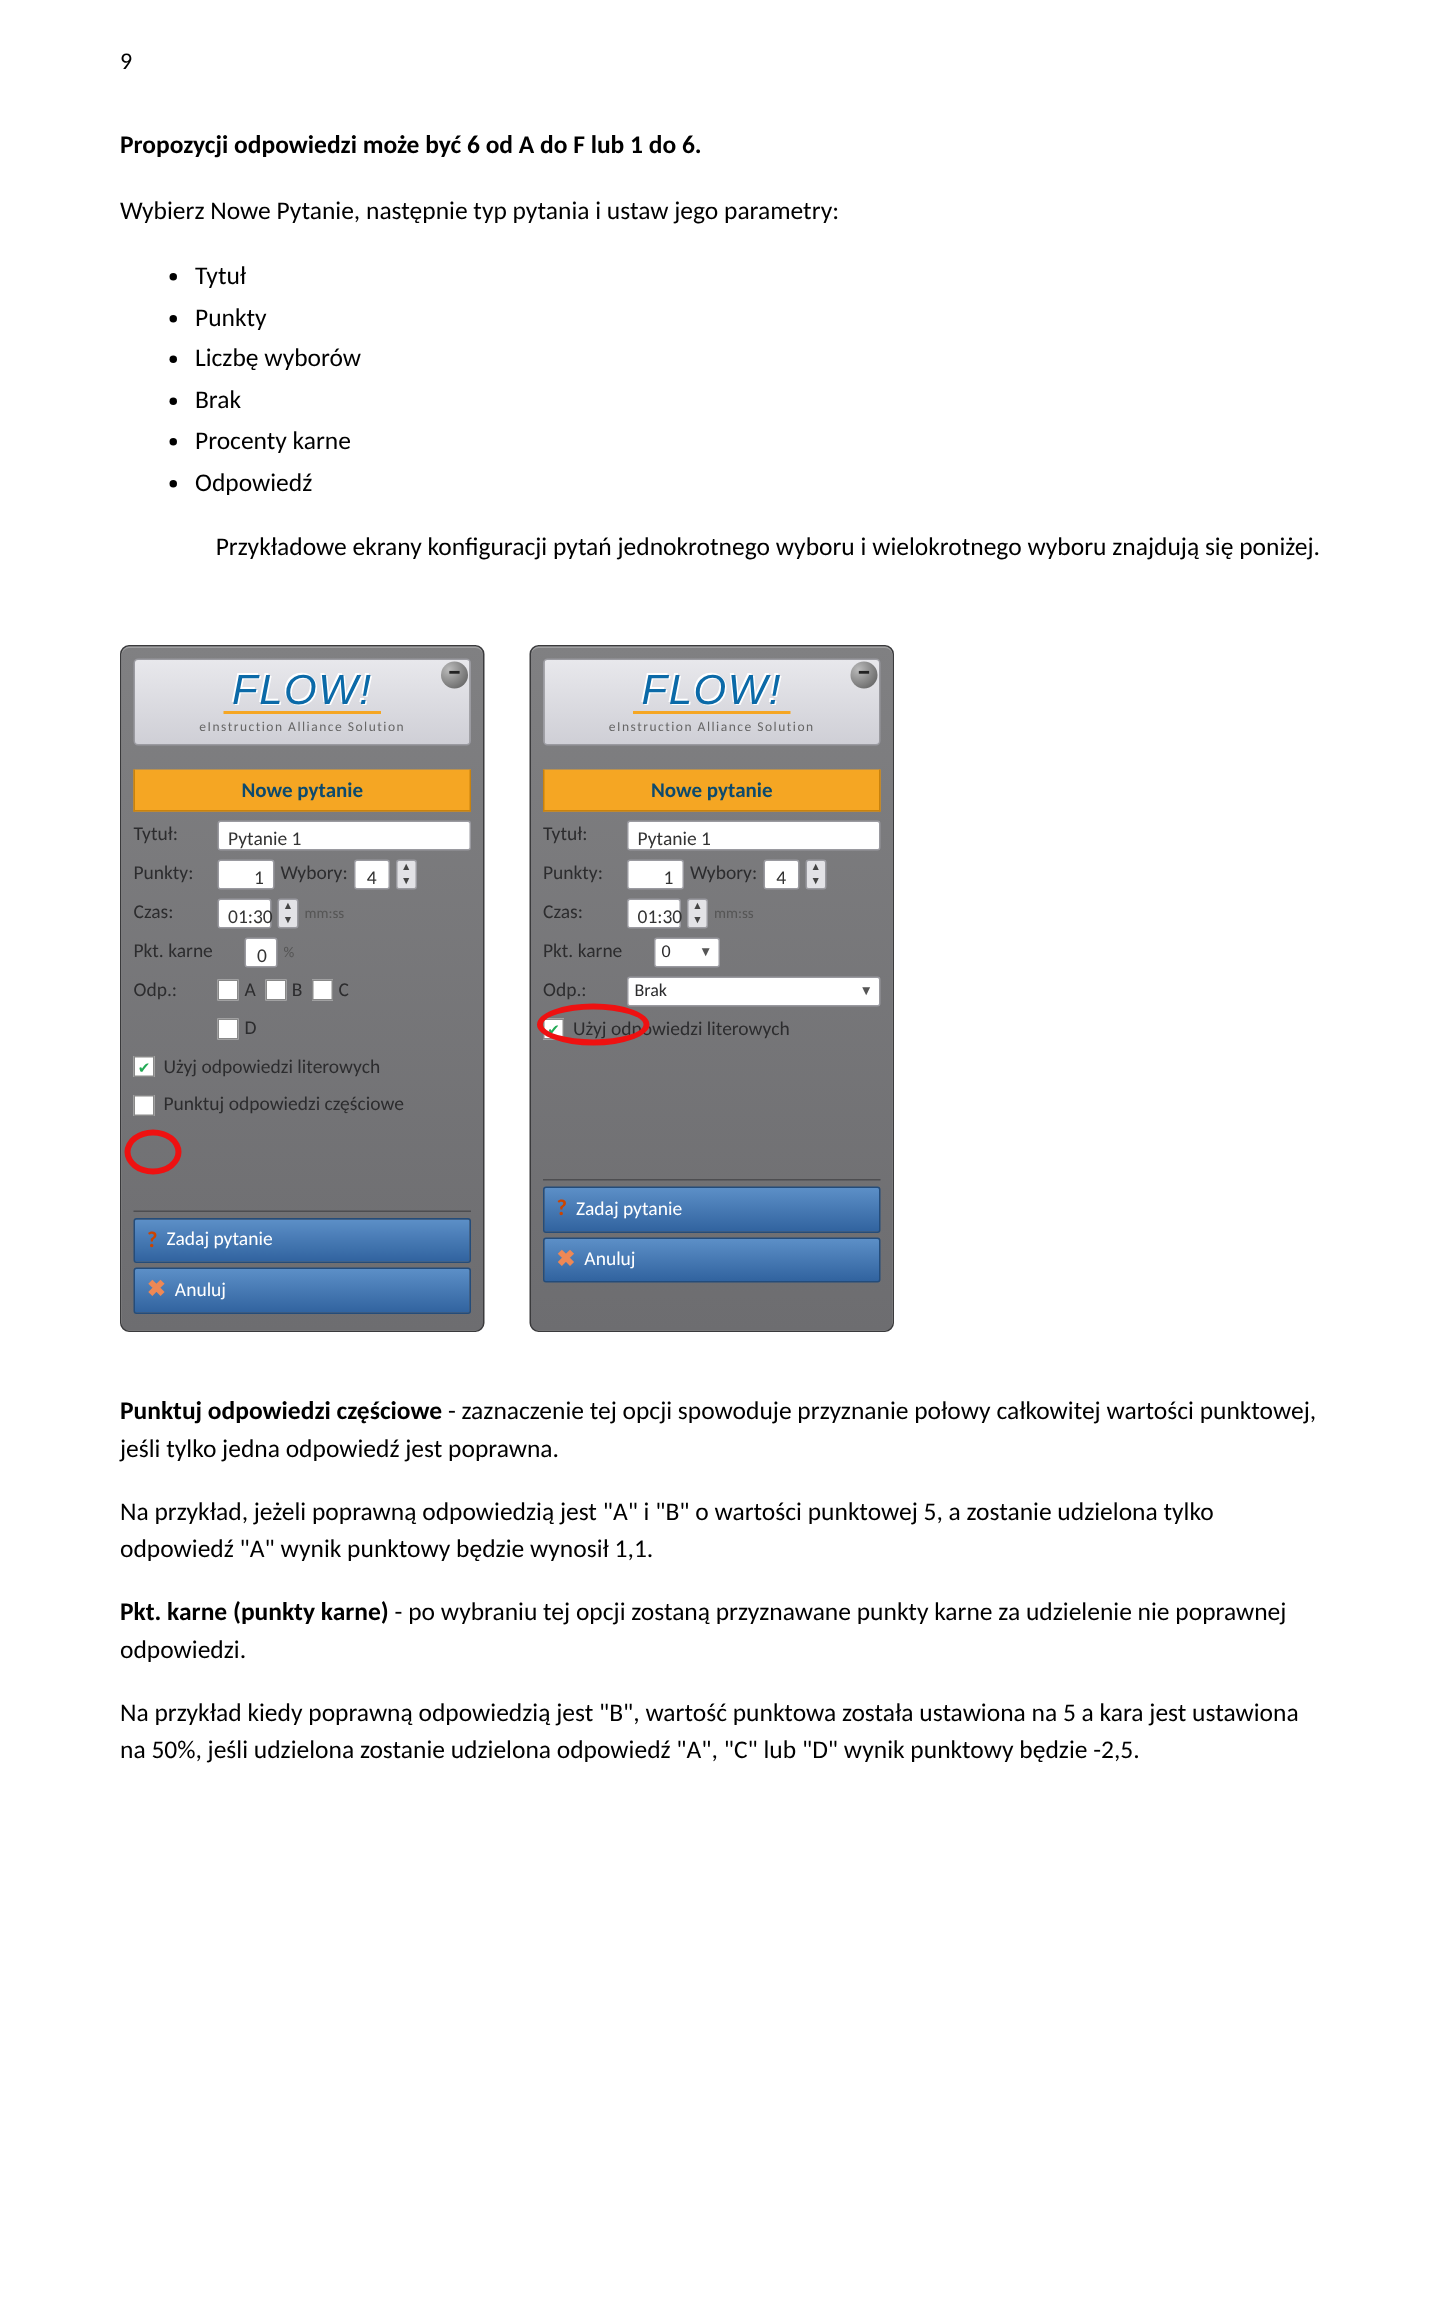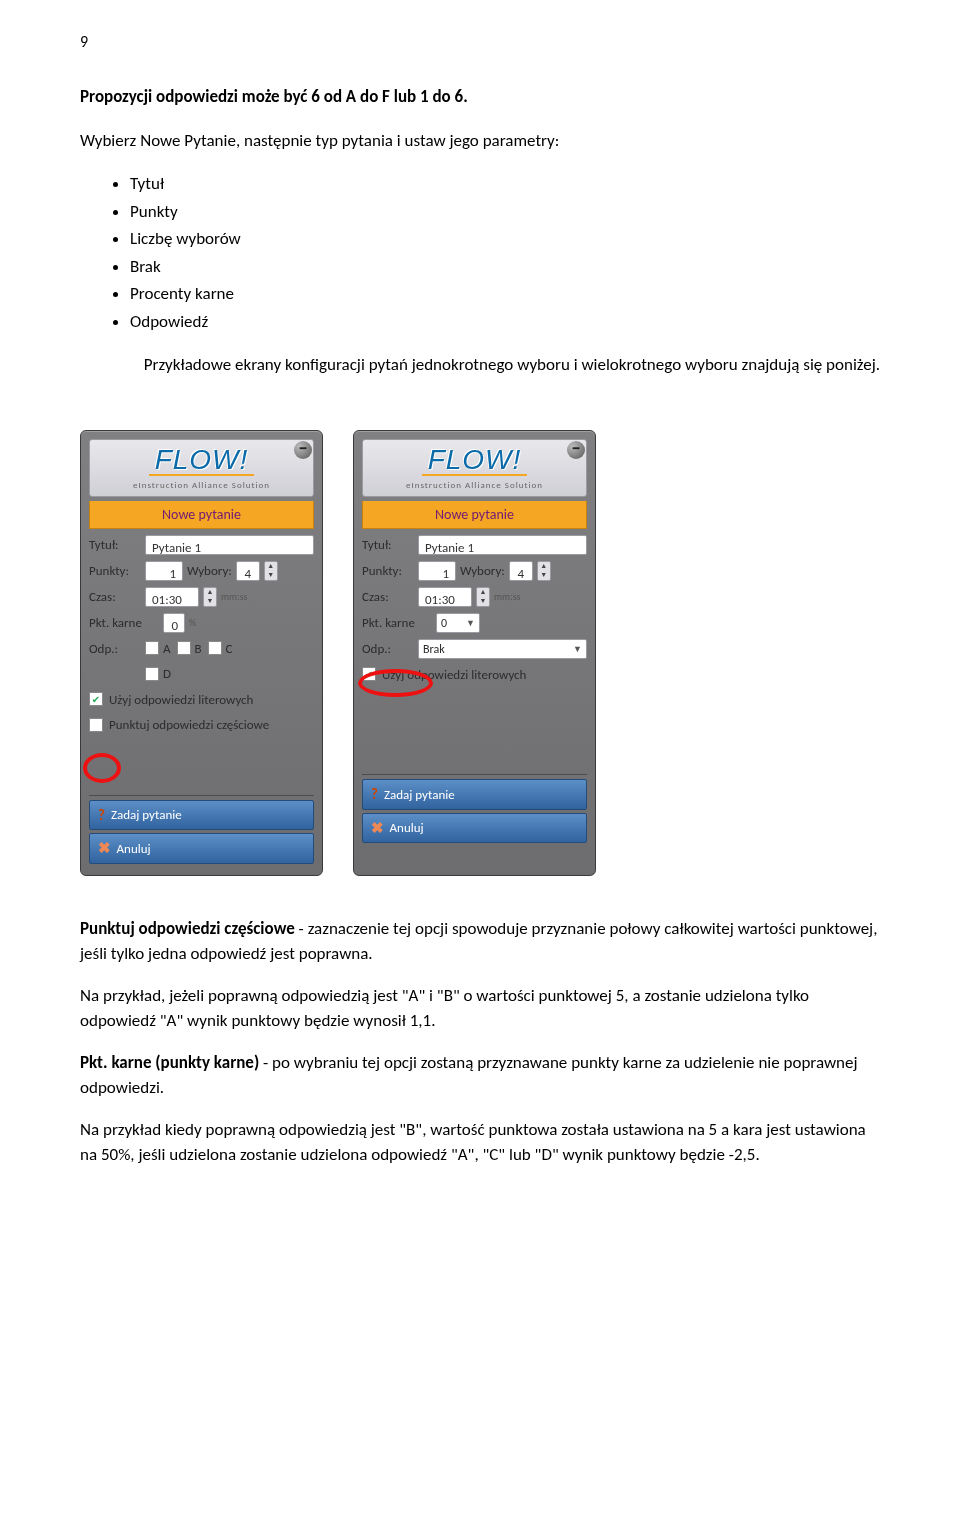--- a/index.html
+++ b/index.html
@@ -38,21 +38,21 @@
     background: radial-gradient(circle at 30% 30%, #bbb, #555);
     display: flex; align-items: center; justify-content: center;
     font-size: 11px; color: #222;
   }
   .logo-box {
     background: linear-gradient(#e8e8ec, #cfcfd6);
     border: 1px solid #9a9aa0;
     border-radius: 3px;
     padding: 6px 6px 4px 6px;
     text-align: center;
-    margin-bottom: 4px;
+    margin-bottom: 16px;
   }
   .logo-flow {
     font-family: Impact, Arial Black, sans-serif;
     font-size: 28px;
     letter-spacing: 1px;
     color: #0b6aa8;
     text-shadow: 1px 1px 0 #fff, -1px -1px 0 #fff;
     border-bottom: 2px solid #f5a623;
     display: inline-block;
     padding: 0 6px 0 6px;
@@ -60,22 +60,22 @@
     font-style: italic;
   }
   .logo-sub {
     font-size: 9px;
     color: #666;
     letter-spacing: 1px;
     margin-top: 2px;
   }
   .section-header {
     background: #f5a623;
-    color: #701a75;
-    font-weight: normal;
+    color: #0c4a6e;
+    font-weight: bold;
     font-size: 14px;
     text-align: center;
     padding: 3px 0;
     border: 1px solid #c9820c;
     border-top: none;
     margin-bottom: 6px;
   }
   .form-body {
     background: transparent;
     color: #2c2c2e;
@@ -88,21 +88,21 @@
     background: #fff;
     border: 1px solid #9a9aa0;
     border-radius: 2px;
     padding: 2px 6px;
     font-size: 13px;
     color: #333;
     height: 20px;
   }
   .inp-title { flex: 1; }
   .inp-sm { width: 38px; text-align: right; }
-  .inp-time { width: 54px; }
+  .inp-time { width: 36px; }
   .suffix { font-size: 10px; color: #555; }
   .sel {
     background: #fff;
     border: 1px solid #9a9aa0;
     border-radius: 2px;
     padding: 2px 4px;
     font-size: 12px;
     height: 20px;
     display: flex; align-items: center; justify-content: space-between;
     gap: 4px;

